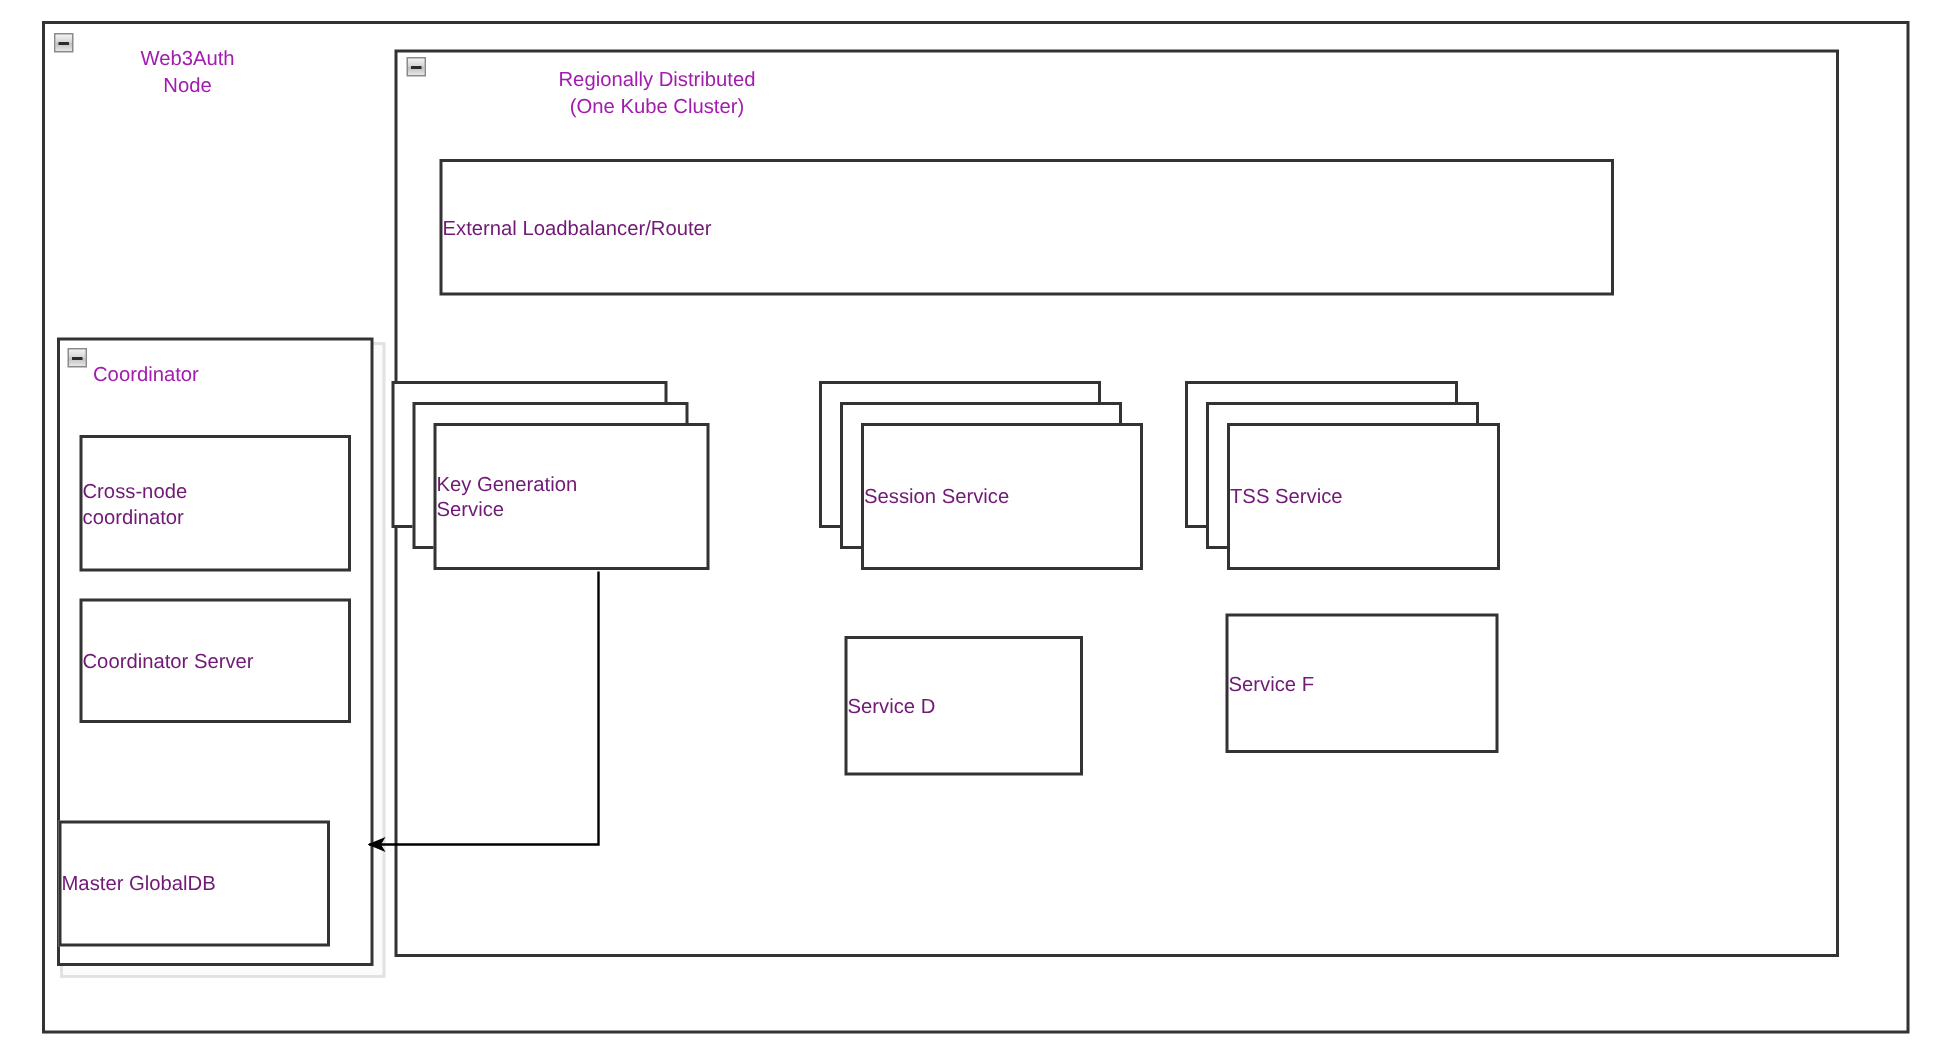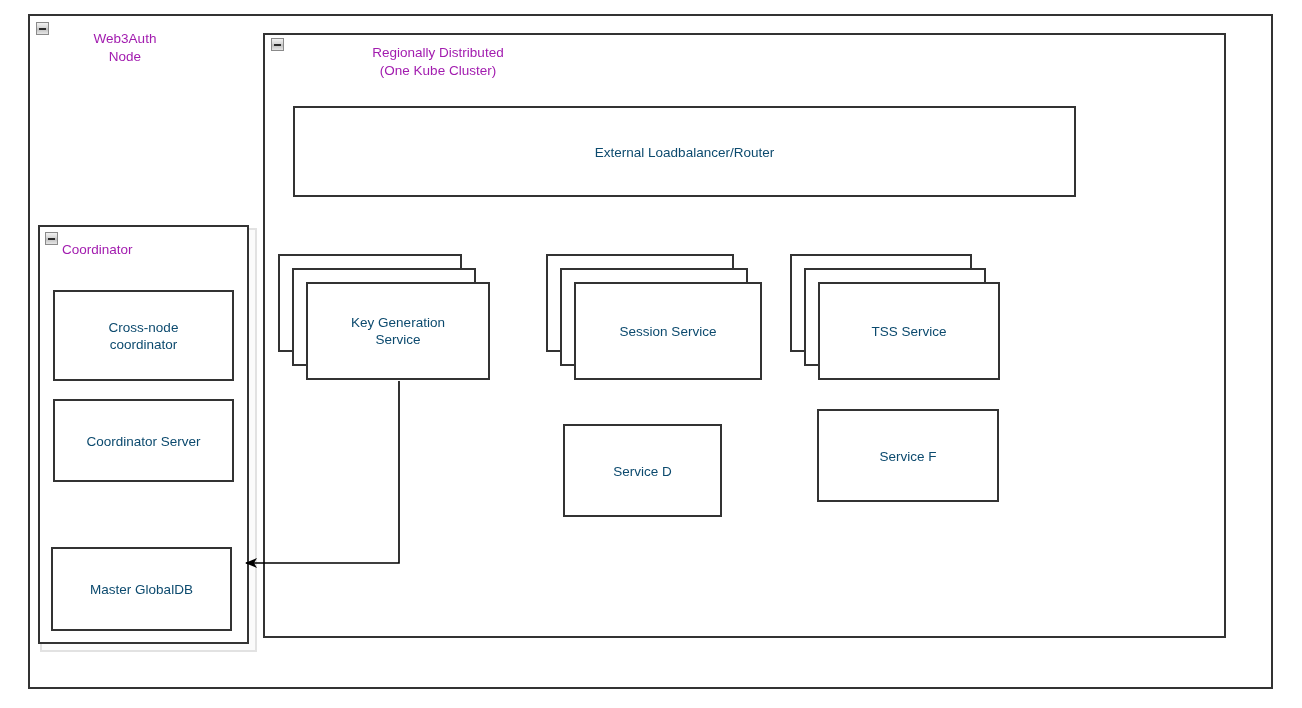--- a/index.html
+++ b/index.html
@@ -25,24 +25,24 @@
     background: #ffffff;
     border: 2px solid #333333;
     box-sizing: border-box;
   }
   .centered-label {
     position: absolute;
     top: 50%;
     left: 50%;
     transform: translate(-50%, -50%);
     width: 100%;
-    text-align: center;
+    text-align: left;
     font-size: 13.5px;
     line-height: 17px;
-    color: #0c4a6e;
+    color: #701a75;
     white-space: pre-line;
     pointer-events: none;
   }
 
   
   .container-box {
     position: absolute;
     background: #ffffff;
     border: 2px solid #333333;
     box-sizing: border-box;
@@ -141,25 +141,25 @@
 
   <div class="box" style="left:53px; top:290px; width:181px; height:91px;">
     <span class="centered-label">Cross-node
 coordinator</span>
   </div>
 
   <div class="box" style="left:53px; top:399px; width:181px; height:83px;">
     <span class="centered-label">Coordinator Server</span>
   </div>
 
-  <div class="box" style="left:51px; top:547px; width:181px; height:84px;">
+  <div class="box" style="left:39px; top:547px; width:181px; height:84px;">
     <span class="centered-label">Master GlobalDB</span>
   </div>
 
-  <div class="stack" style="left:278px; top:254px; width:212px; height:126px;">
+  <div class="stack" style="left:261px; top:254px; width:212px; height:126px;">
     <div class="layer l1" style="width:184px; height:98px;"></div>
     <div class="layer l2" style="width:184px; height:98px;"></div>
     <div class="layer l3" style="width:184px; height:98px;">
       <span class="centered-label">Key Generation
 Service</span>
     </div>
   </div>
 
   <div class="stack" style="left:546px; top:254px; width:216px; height:126px;">
     <div class="layer l1" style="width:188px; height:98px;"></div>

